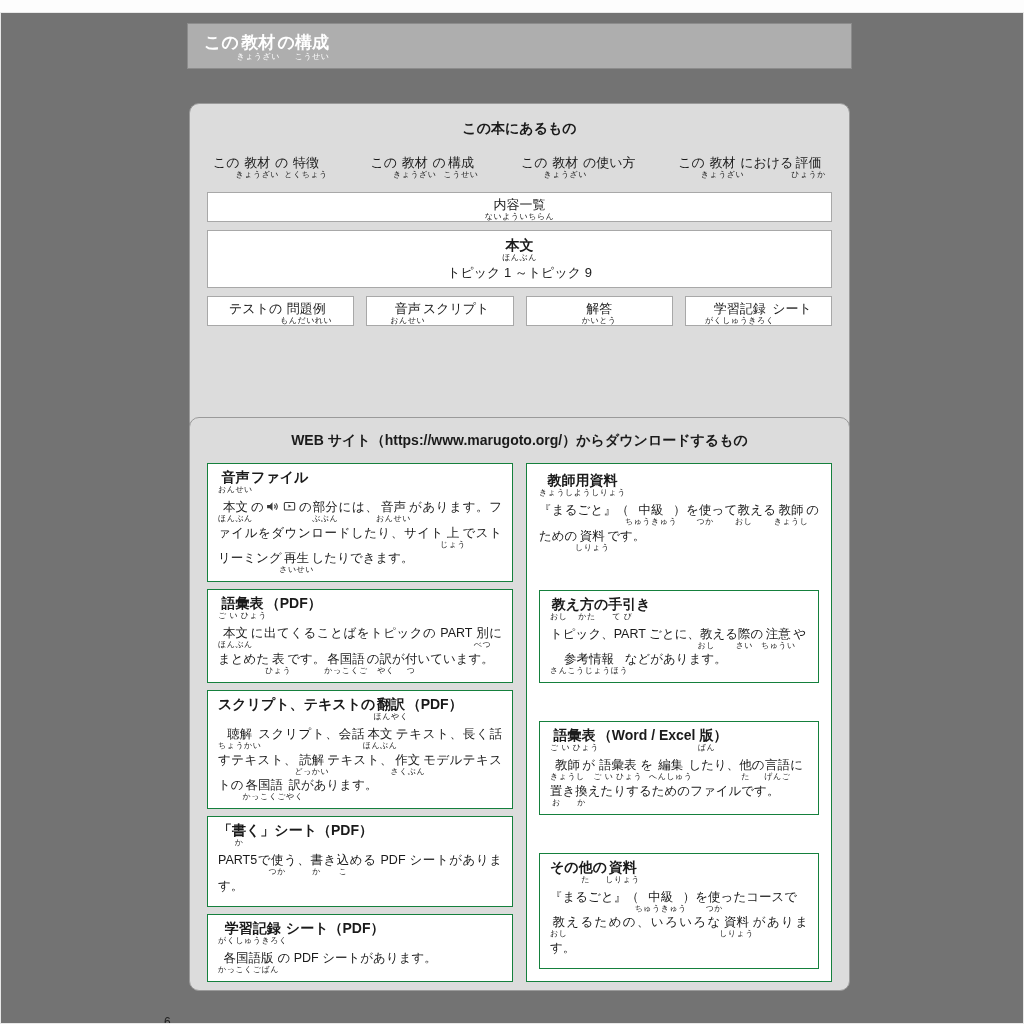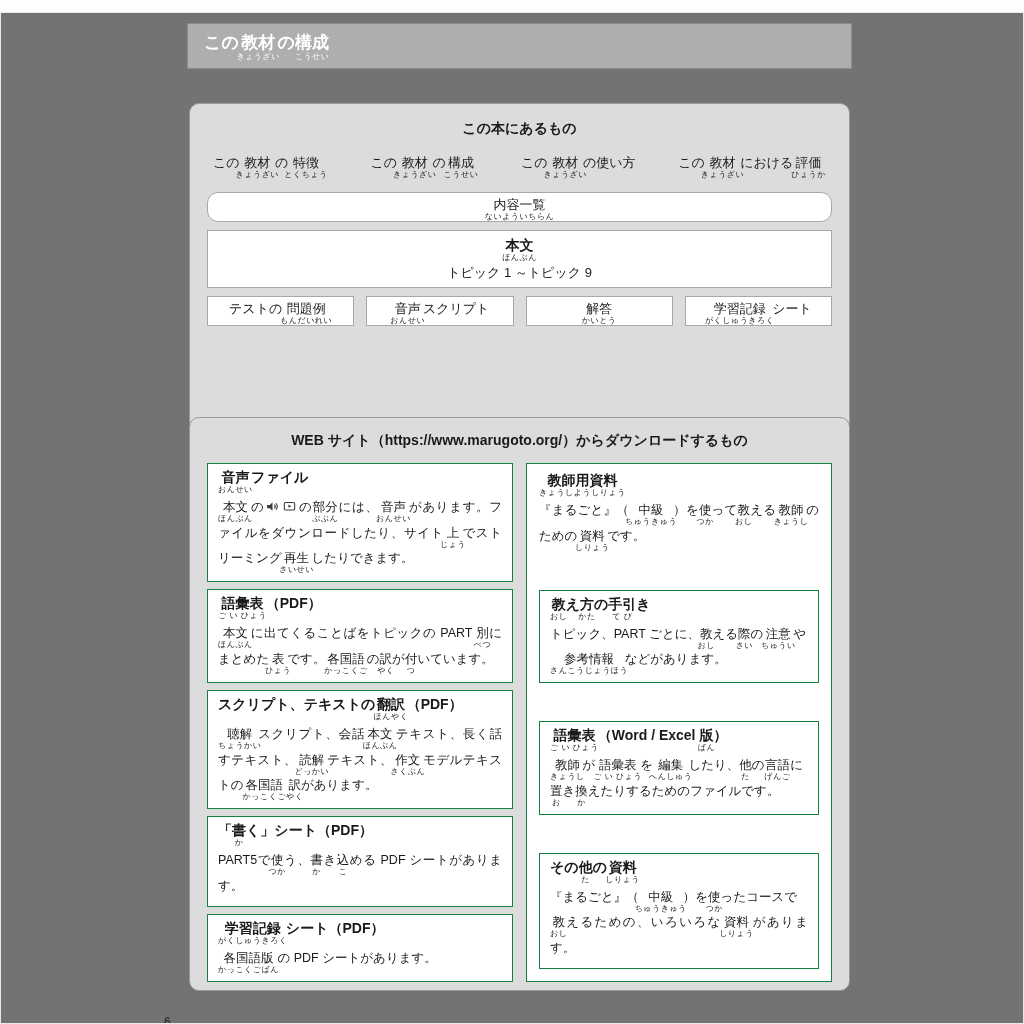--- a/index.html
+++ b/index.html
@@ -32,21 +32,21 @@
   .panel-title { text-align:center; font-weight:bold; font-size:14px; }
 
   
   .panel-book { top:90px; height:328px; padding:16px 17px 12px; }
   .panel-book .panel-title { margin-bottom:16px; }
   .tab-row {
     display:flex; justify-content:space-between; align-items:flex-start;
     padding:0 6px; margin-bottom:13px; font-size:13px;
   }
   .white-box { background:#ffffff; border:1px solid #a8a8a8; }
-  .center-box { text-align:center; padding:3px 0 2px; font-size:13px; margin-bottom:8px;border-radius:11px; }
+  .center-box { text-align:center; padding:3px 0 2px; font-size:13px; margin-bottom:8px; }
   .main-text-box { text-align:center; padding:6px 8px 5px; margin-bottom:8px; }
   .mt-heading { font-size:14px; font-weight:bold; }
   .mt-topics { font-size:13px; margin-top:2px; }
   .mt-parts { font-size:12.5px; margin-top:1px; }
   .bottom-row { display:flex; gap:12px; }
   .small-box { flex:1; text-align:center; padding:3px 0 2px; font-size:13px; }
 
   
   .panel-web { top:404px; height:574px; padding:14px 17px 12px; }
   .panel-web .panel-title { margin-bottom:13px; }

